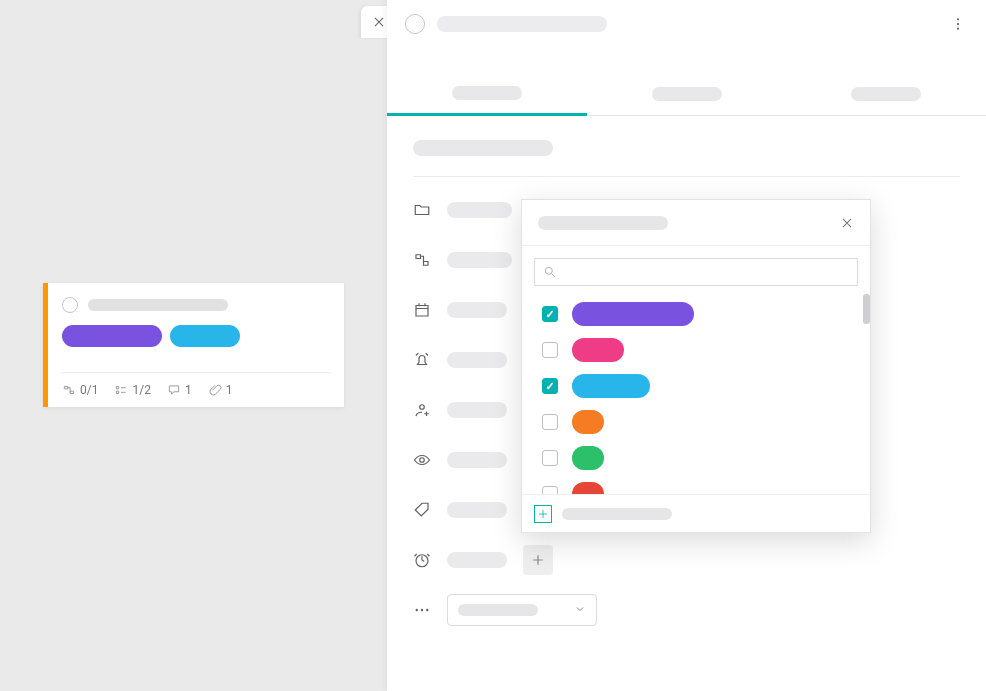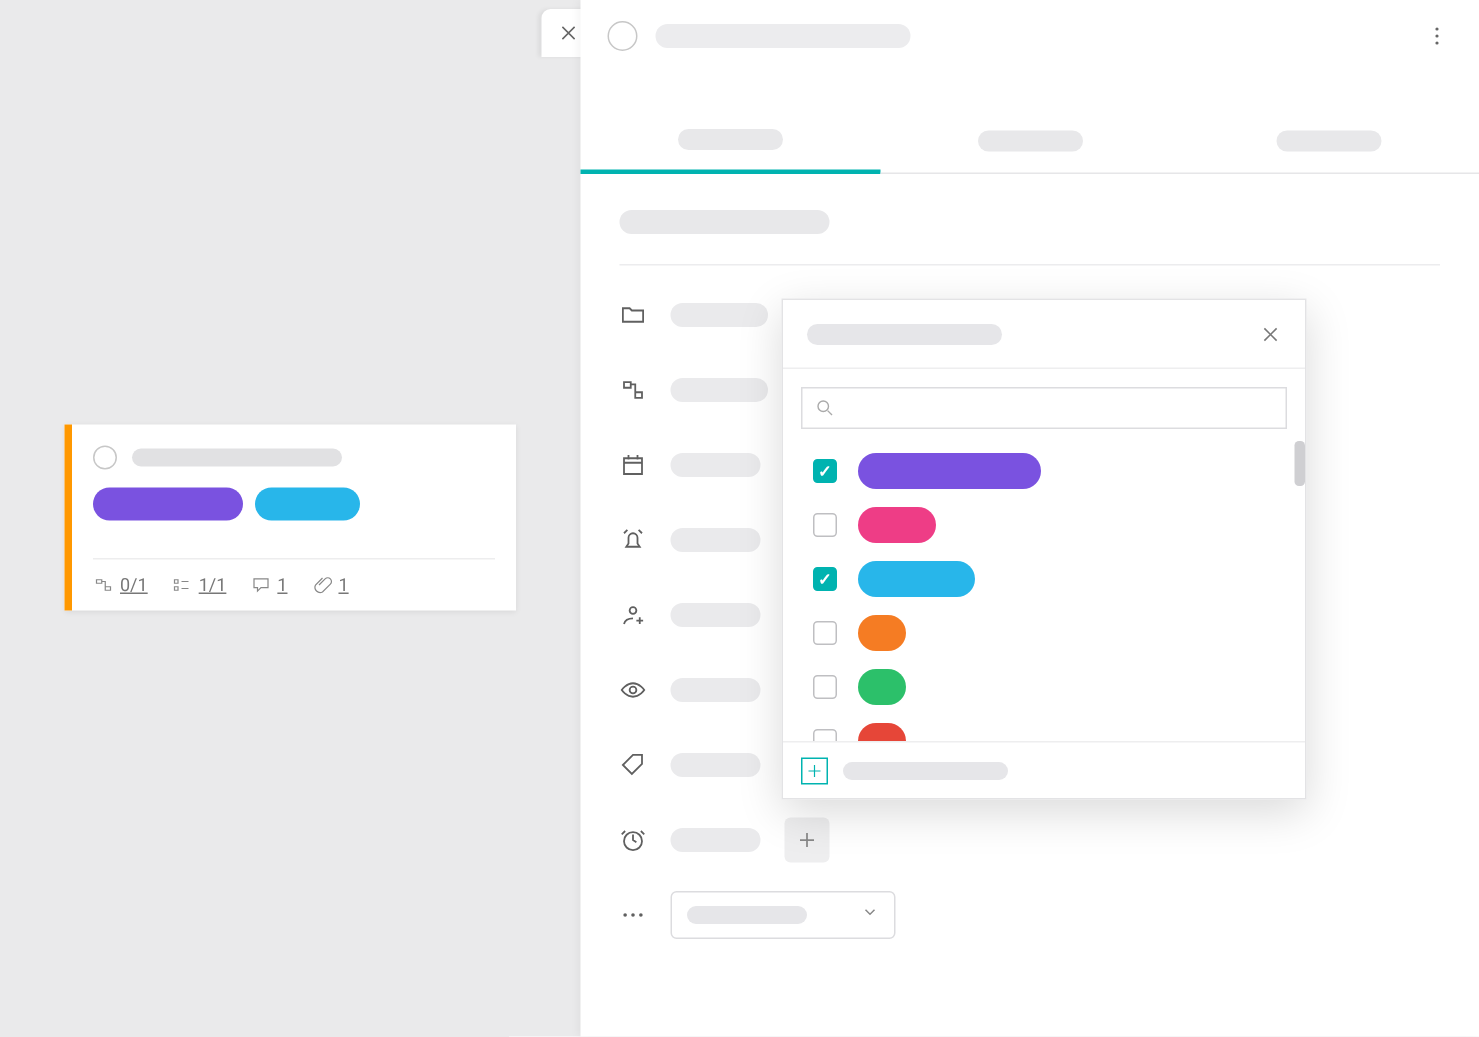--- a/index.html
+++ b/index.html
@@ -46,21 +46,21 @@
   .card-tags { margin-top:12px; display:flex; gap:8px; }
   .pill { height:22px; border-radius:11px; }
   .card-meta {
     margin-top:auto;
     padding-top:10px;
     border-top:1px solid #ededee;
     display:flex; gap:16px;
     font-size:12px; color:#777;
     align-items:center;
   }
-  .meta-item { display:inline-flex; align-items:flex-start; gap:4px;text-decoration:underline; }
+  .meta-item { display:inline-flex; align-items:flex-start; gap:4px; }
   .meta-ic { width:14px; height:14px; fill:none; stroke:#888; stroke-width:1.4; }
 
   
   .panel-tabstrip {
     position:absolute;
     left:361px; top:6px;
     height:32px;
     background:#fff;
     border-radius:6px 6px 0 0;
     display:flex; align-items:center;
@@ -225,21 +225,21 @@
       <span class="meta-item">
         <svg class="meta-ic" viewBox="0 0 24 24">
             <path d="M4 6h6v4H4zM14 14h6v4h-6zM10 8h4v8"></path>
           </svg>
         <span>0/1</span>
       </span>
       <span class="meta-item">
         <svg class="meta-ic" viewBox="0 0 24 24">
             <path d="M4 6h4v4H4zM4 14h4v4H4zM12 8h8M12 16h8"></path>
           </svg>
-        <span>1/1</span>
+        <span>1/2</span>
       </span>
       <span class="meta-item">
         <svg class="meta-ic" viewBox="0 0 24 24">
             <path d="M4 5h16v10H12l-4 4v-4H4z"></path>
           </svg>
         <span>1</span>
       </span>
       <span class="meta-item">
         <svg class="meta-ic" viewBox="0 0 24 24">
             <path d="M8 12l7-7a4 4 0 016 6l-9 9a6 6 0 01-8-8l8-8"></path>

